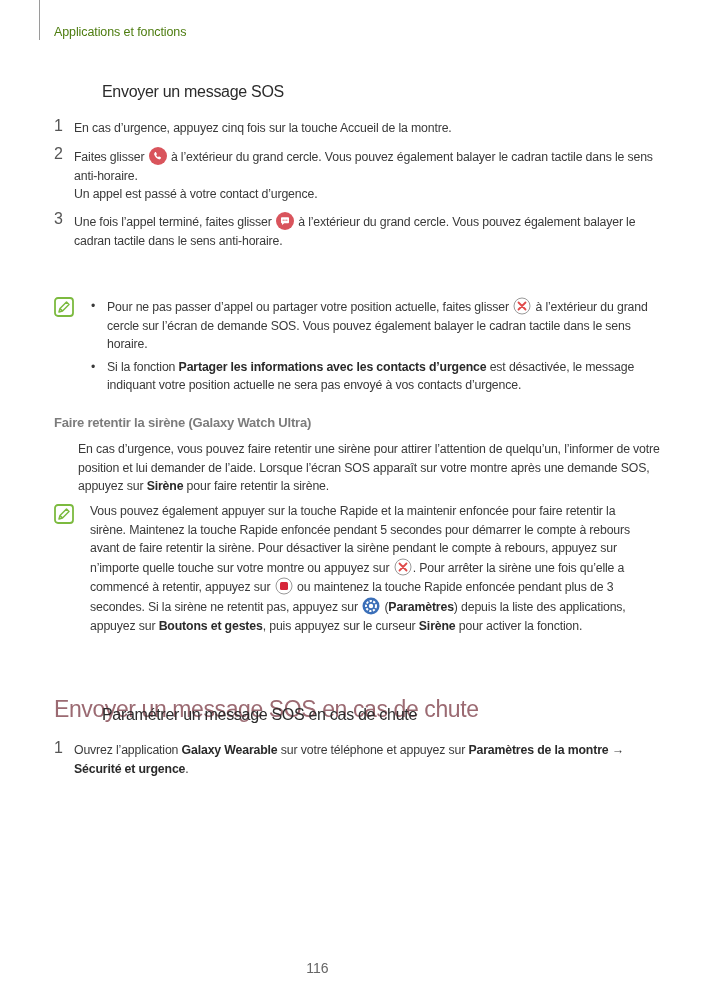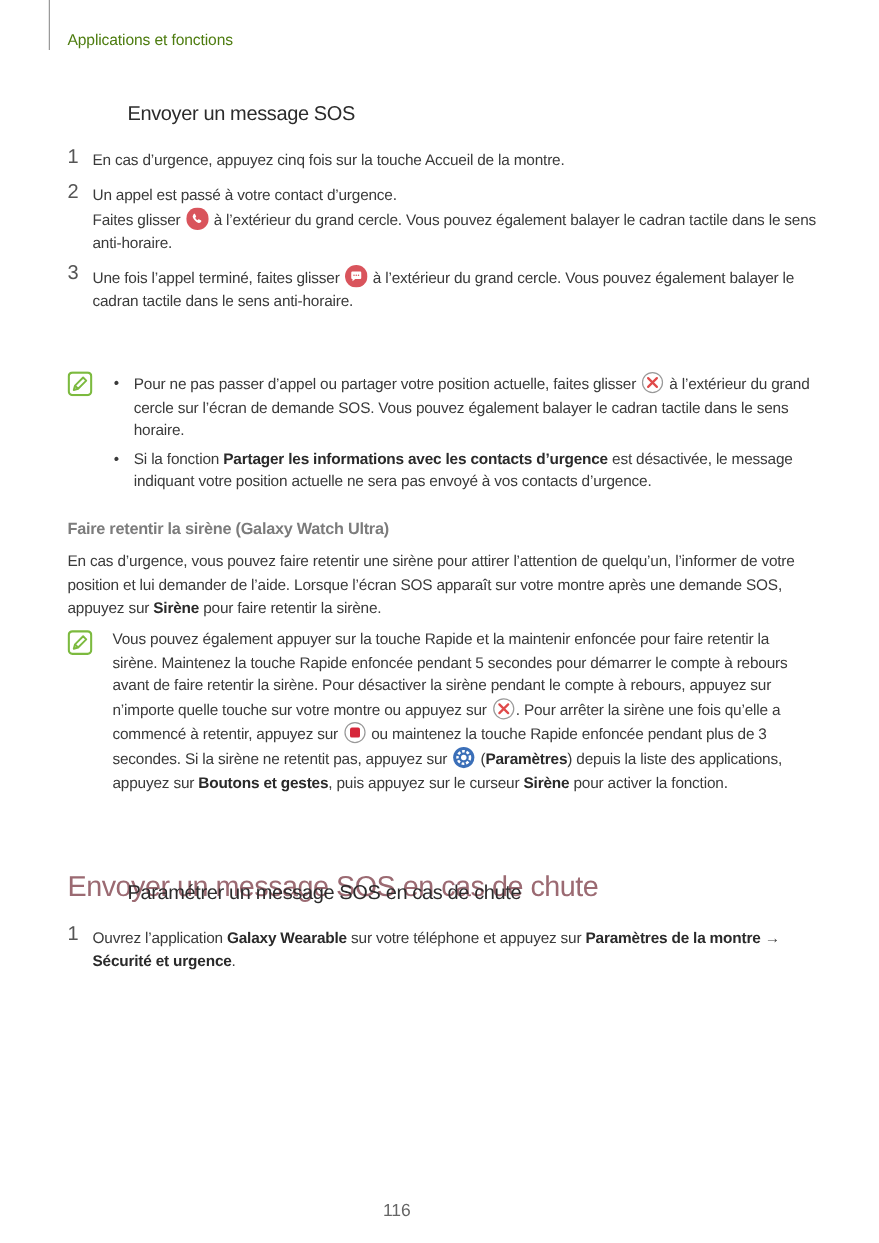--- a/index.html
+++ b/index.html
@@ -48,29 +48,29 @@
 <div class="step" style="top:119px;">
   <span class="step-num">1</span>
   <div class="step-body">
       <p>En cas d’urgence, appuyez cinq fois sur la touche Accueil de la montre.</p>
     </div>
 </div>
 
 <div class="step" style="top:147px;">
   <span class="step-num">2</span>
   <div class="step-body">
-    <p>Un appel est passé à votre contact d’urgence.</p>
     <p>
       <span>Faites glisser</span>
       <svg class="inline-icon" viewBox="0 0 18 18">
         <circle cx="9" cy="9" r="9" fill="#d9545c"></circle>
         <path d="M6 5.2c.4-.3.9-.2 1.1.2l.7 1.3c.2.4.1.8-.2 1l-.5.4c.4.9 1 1.6 1.9 2.1l.4-.5c.3-.3.7-.4 1-.2l1.3.7c.4.2.5.7.2 1.1l-.6.7c-.4.4-1 .5-1.5.3C7.6 11.5 6 9.8 5.2 7.6c-.2-.5 0-1.1.3-1.5z" fill="#fff"></path>
       </svg>
       <span>à l’extérieur du grand cercle. Vous pouvez également balayer le cadran tactile dans le sens anti-horaire.</span>
     </p>
+    <p>Un appel est passé à votre contact d’urgence.</p>
   </div>
 </div>
 
 <div class="step" style="top:212px;">
   <span class="step-num">3</span>
   <div class="step-body">
     <p>
       <span>Une fois l’appel terminé, faites glisser</span>
       <svg class="inline-icon" viewBox="0 0 18 18">
         <circle cx="9" cy="9" r="9" fill="#d9545c"></circle>
@@ -102,21 +102,21 @@
     <li>
       <span class="bullet">•</span>
       <span>Si la fonction</span>
       <b>Partager les informations avec les contacts d’urgence</b>
       <span>est désactivée, le message indiquant votre position actuelle ne sera pas envoyé à vos contacts d’urgence.</span>
     </li>
   </ul>
 </div>
 
 <div class="h3" style="top:415px;">Faire retentir la sirène (Galaxy Watch Ultra)</div>
-<div class="para" style="top:440px;">
+<div class="para" style="top:440px;margin-left:24px;">
   <p>
     <span>En cas d’urgence, vous pouvez faire retentir une sirène pour attirer l’attention de quelqu’un, l’informer de votre position et lui demander de l’aide. Lorsque l’écran SOS apparaît sur votre montre après une demande SOS, appuyez sur</span>
     <b>Sirène</b>
     <span>pour faire retentir la sirène.</span>
   </p>
 </div>
 
 <div class="note" style="top:502px;">
   <svg class="note-icon" viewBox="0 0 20 20" style="top:2px;">
     <rect x="1" y="1" width="18" height="18" rx="3" fill="none" stroke="#7cba3f" stroke-width="1.8"></rect>

